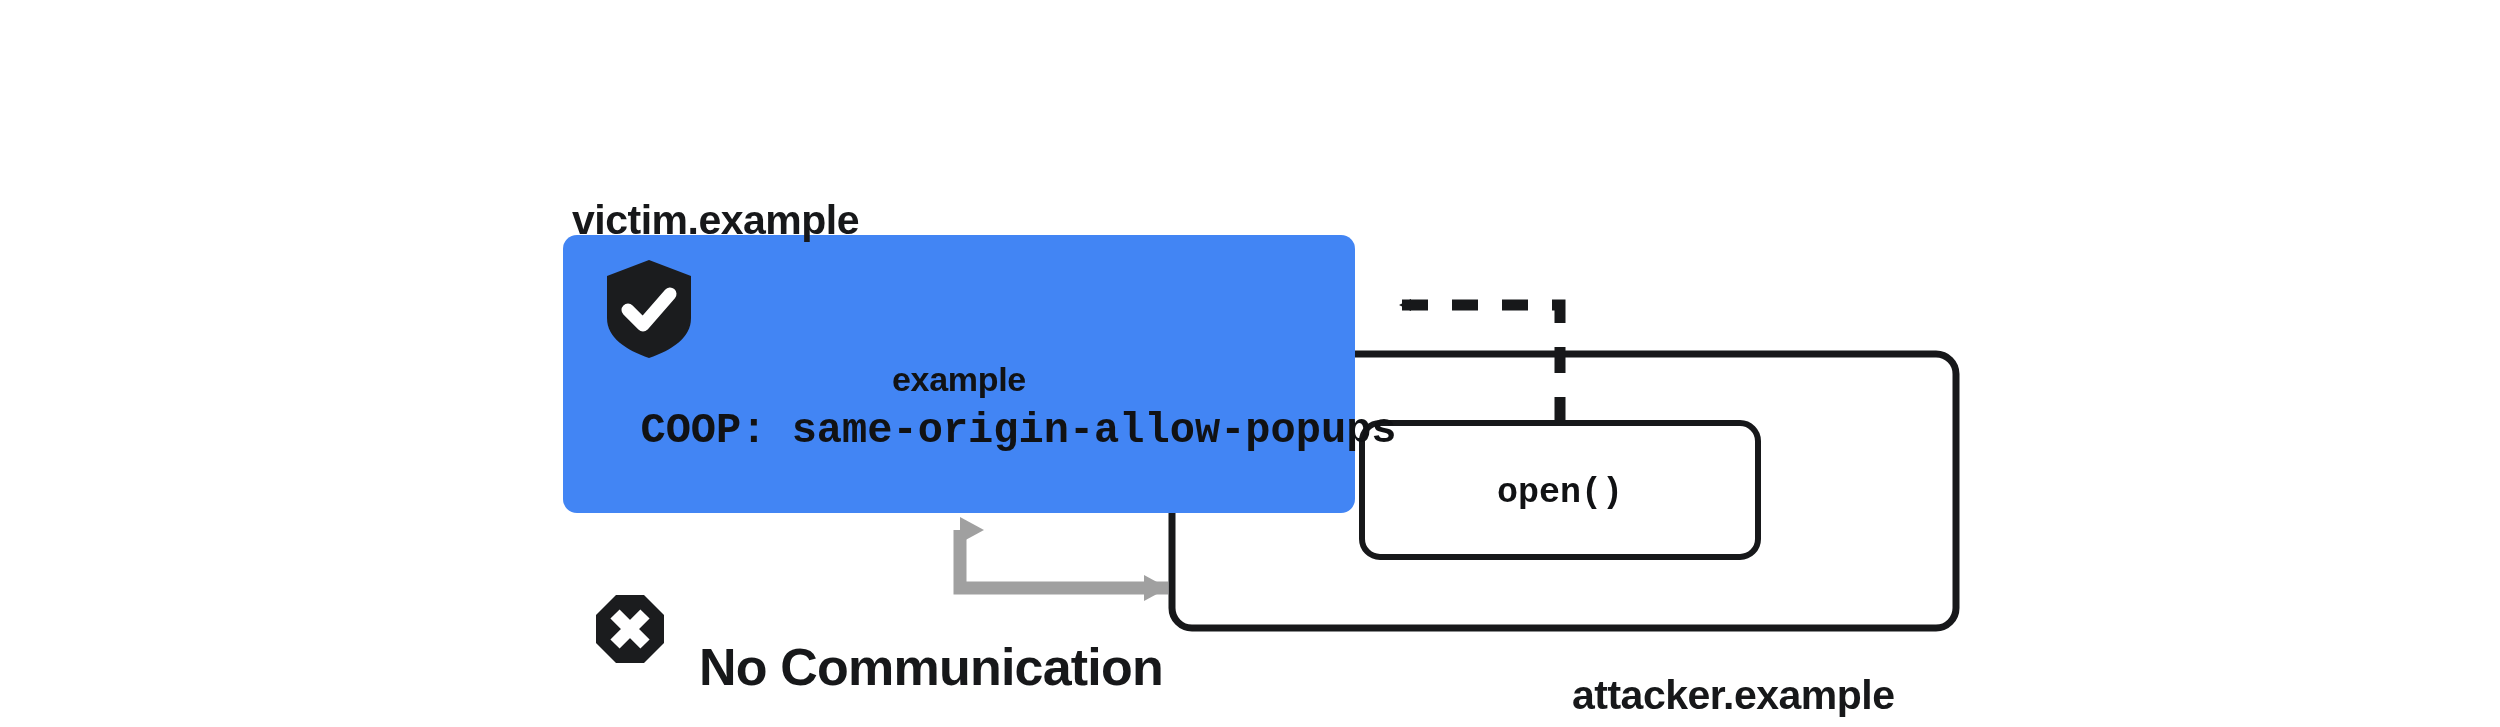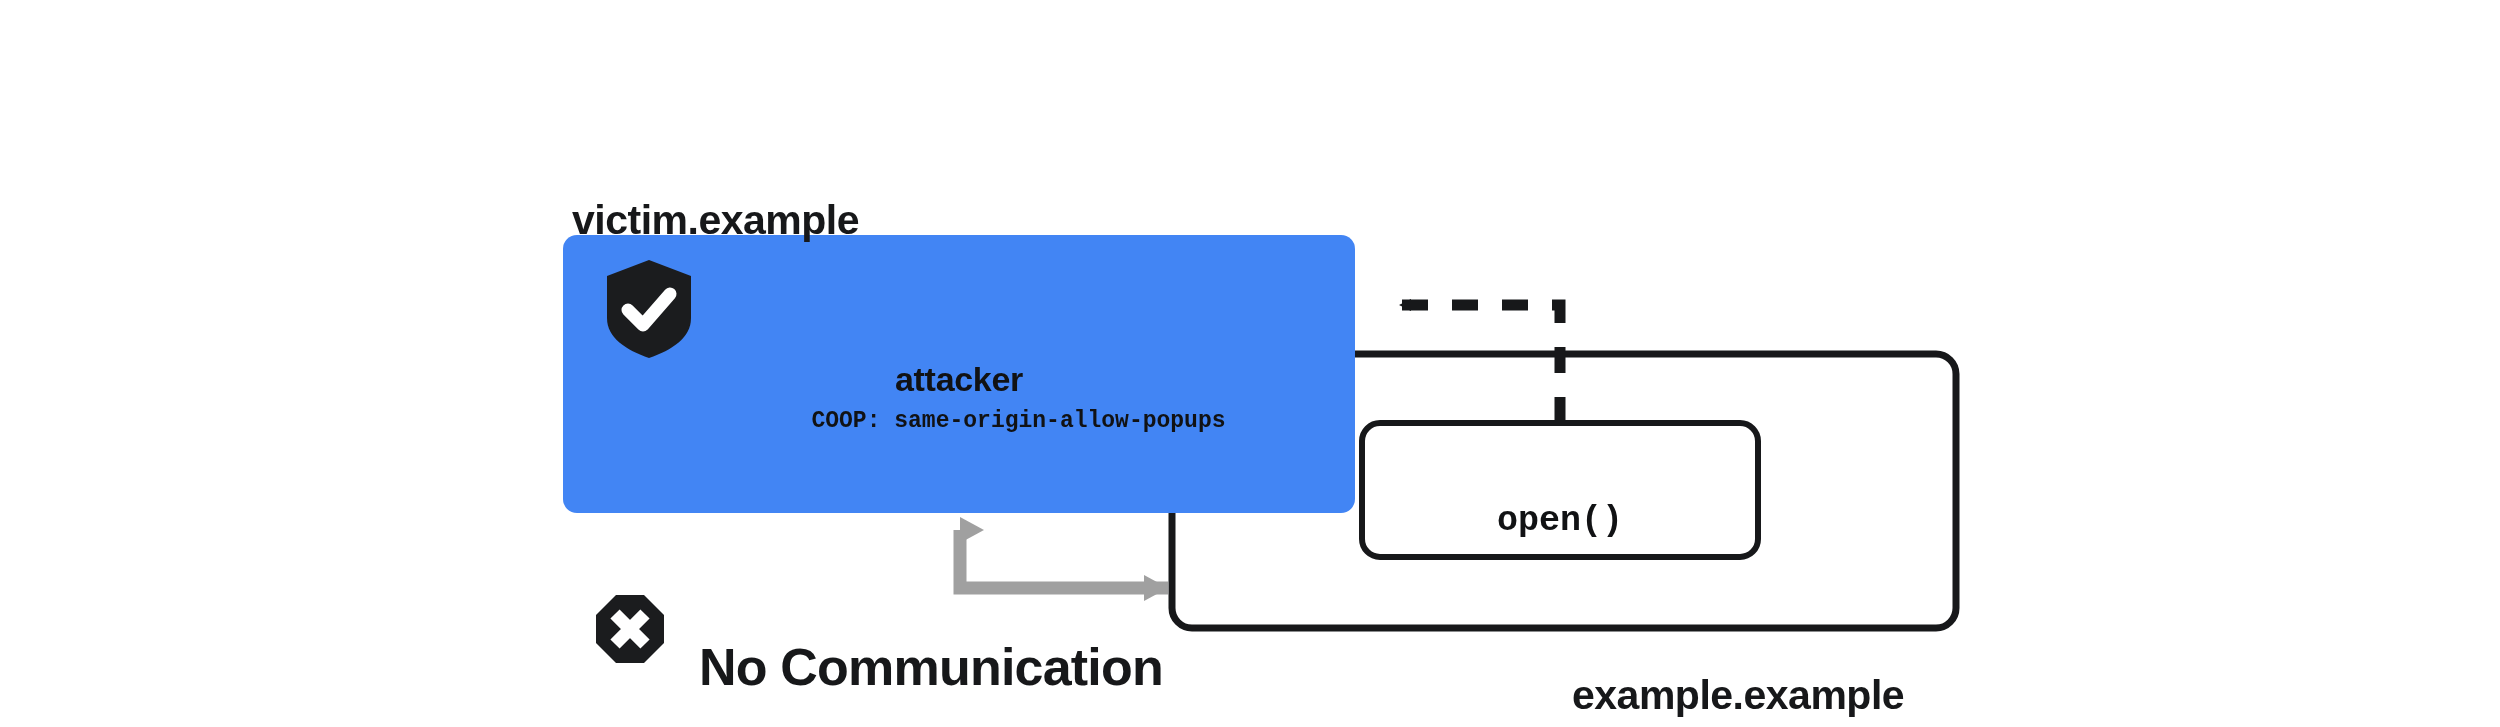--- a/index.html
+++ b/index.html
@@ -69,28 +69,28 @@
     color: #111214;
   }
 
   #coop-label {
     left: 563px;
     top: 378px;
     width: 911px;
     text-align: center;
     font-family: "Liberation Mono", "DejaVu Sans Mono", monospace;
     font-weight: bold;
-    font-size: 23px;
+    font-size: 42px;
     letter-spacing: 0px;
     color: #111214;
   }
 
   #open-label {
     left: 1362px;
-    top: 472px;
+    top: 444px;
     width: 396px;
     text-align: center;
     font-family: "Liberation Mono", "DejaVu Sans Mono", monospace;
     font-weight: bold;
     font-size: 35px;
     color: #111214;
   }
 
   #nocomm-label {
     left: 699px;
@@ -156,23 +156,23 @@
     </g>
 
     <g>
       <polygon points="616,595 644,595 664,615 664,643 644,663 616,663 596,643 596,615" fill="#1B1C1E"></polygon>
       <path d="M 615 614 L 645 644 M 645 614 L 615 644" stroke="#FFFFFF" stroke-width="13" stroke-linecap="butt"></path>
     </g>
   </svg>
 
   <div class="lbl origin-label" id="victim-label">victim.example</div>
 
-  <div class="lbl" id="document-label">attacker</div>
+  <div class="lbl" id="document-label">example</div>
 
   <div class="lbl" id="coop-label">COOP: same-origin-allow-popups</div>
 
   <div class="lbl" id="open-label">open()</div>
 
   <div class="lbl" id="nocomm-label">No Communication</div>
 
-  <div class="lbl origin-label" id="attacker-label">example.example</div>
+  <div class="lbl origin-label" id="attacker-label">attacker.example</div>
 
 </div>
 
 </body></html>

